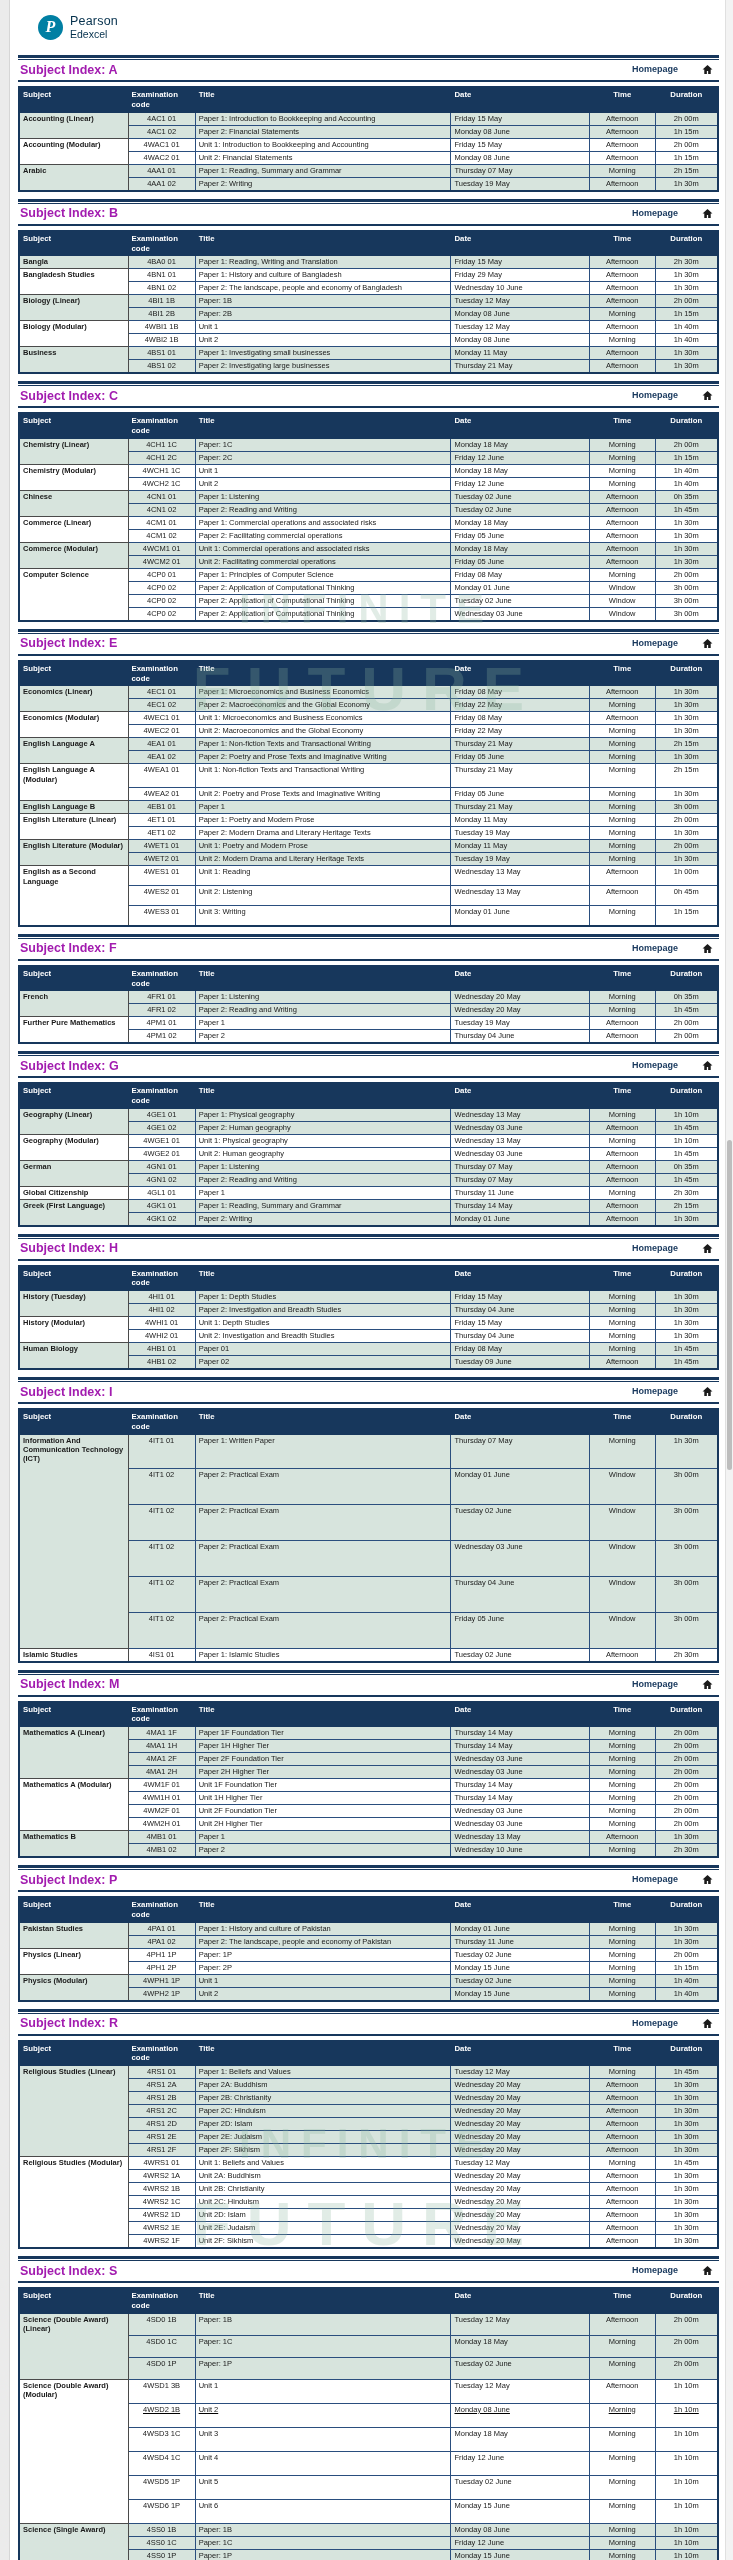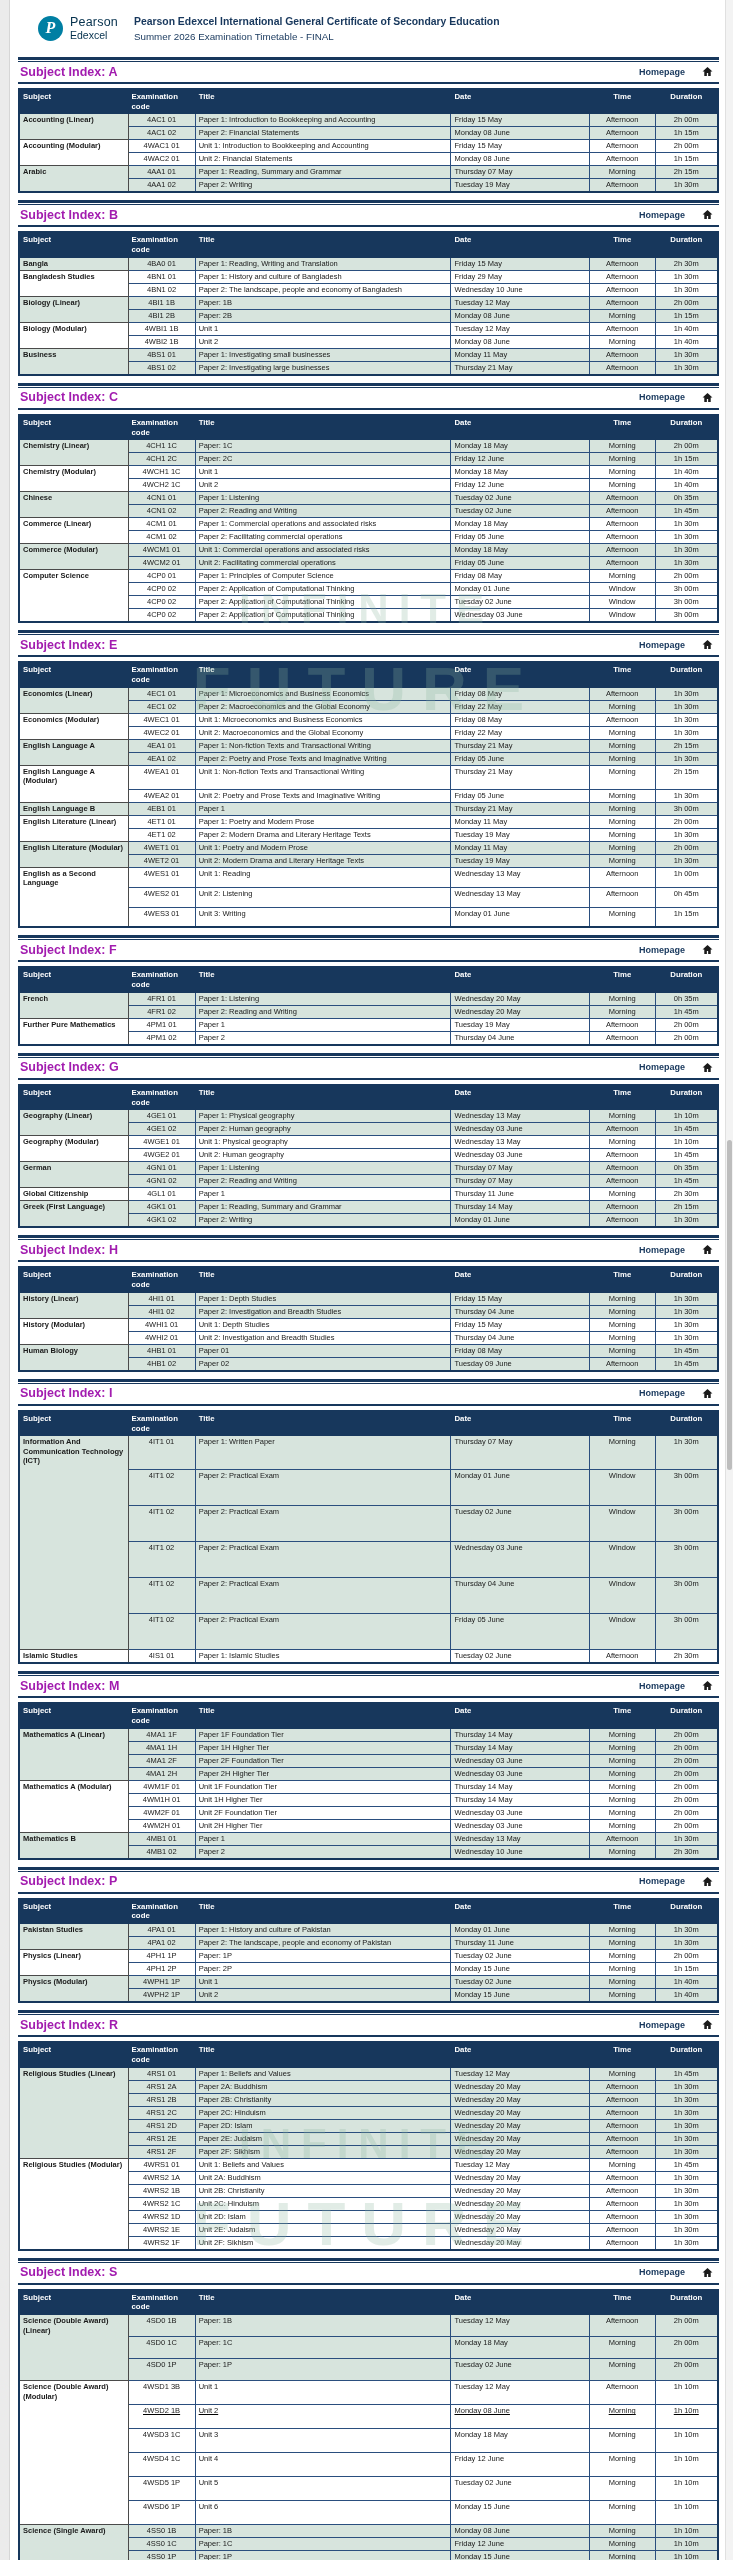--- a/index.html
+++ b/index.html
@@ -31,21 +31,21 @@
   .titles{padding-top:2px;}
   .doc-title{font-size:10.4px;font-weight:bold;color:#17375C;}
   .doc-subtitle{font-size:9.8px;color:#17375C;margin-top:4px;}
 
   
   .subject-section{margin-top:7px;}
   .rule-top{height:5px;border-top:3px solid #17375C;border-bottom:1px solid #17375C;box-sizing:border-box;}
   .rule-under{height:2px;background:#17375C;margin-top:1px;}
   .sec-head{display:flex;justify-content:space-between;align-items:center;height:17px;padding:1px 2px;}
   .sec-title{font-size:12.5px;font-weight:bold;color:#a21caf;text-align:center;}
-  .home{display:flex;align-items:center;gap:17px;padding-right:4px;cursor:pointer;}
+  .home{display:flex;align-items:flex-start;gap:24px;padding-right:4px;cursor:pointer;}
   .home-txt{font-size:9px;font-weight:bold;color:#17375C;}
   .home-ic{width:11px;height:11px;fill:#1a1a1a;}
 
   
   table{width:100%;border-collapse:collapse;table-layout:fixed;margin-top:4px;
     border:2px solid #17375C;}
   th{background:#17375C;color:#FFFFFF;font-size:7.8px;font-weight:bold;
     text-align:left;padding:2px 3px;border:1px solid #17375C;line-height:1.25;vertical-align:top;}
   th.c{text-align:center;}
   td{font-size:7.5px;color:#1A1A1A;padding:1px 3px;border:1px solid #2A4E7E;
@@ -73,24 +73,20 @@
   <header class="doc-header" id="doc-header">
     <div class="logo-wrap">
       <div class="logo-circle">
           <span>P</span>
         </div>
       <div class="brand-text">
         <div class="brand-top">Pearson</div>
         <div class="brand-bottom">Edexcel</div>
       </div>
     </div>
-    <div class="titles">
-      <div class="doc-title">Pearson Edexcel International General Certificate of Secondary Education</div>
-      <div class="doc-subtitle">Summer 2026 Examination Timetable - FINAL</div>
-    </div>
   </header>
 
   <div id="sections-page1">
       <section class="subject-section">
         <div class="rule-top"></div>
         <div class="sec-head">
           <span class="sec-title">Subject Index: A</span>
           <span class="home">
             <span class="home-txt">Homepage</span>
             <svg class="home-ic" viewBox="0 0 24 24">
@@ -758,21 +754,21 @@
               <th>Subject</th>
               <th>Examination code</th>
               <th>Title</th>
               <th>Date</th>
               <th class="c">Time</th>
               <th class="c">Duration</th>
             </tr>
           </thead>
           <tbody>
             <tr class="g">
-              <td class="subj" rowspan="2">History (Linear)</td>
+              <td class="subj" rowspan="2">History (Tuesday)</td>
               <td class="c">4HI1 01</td>
               <td>Paper 1: Depth Studies</td>
               <td>Friday 15 May</td>
               <td class="c">Morning</td>
               <td class="c">1h 30m</td>
             </tr>
             <tr class="g">
               <td class="c">4HI1 02</td>
               <td>Paper 2: Investigation and Breadth Studies</td>
               <td>Thursday 04 June</td>

